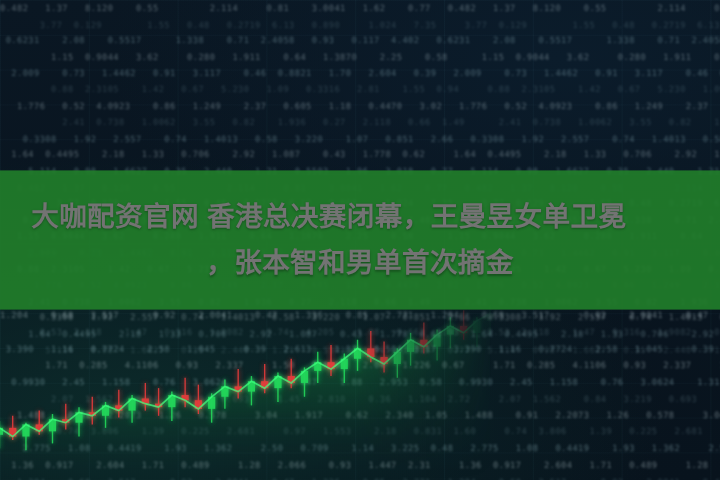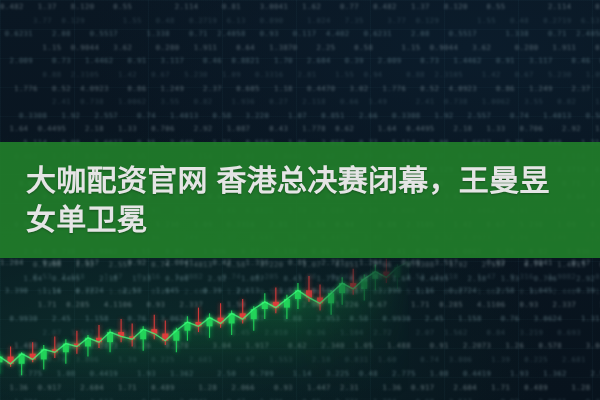--- a/index.html
+++ b/index.html
@@ -67,23 +67,23 @@
     background:rgba(33,128,42,.90);
     display:flex;align-items:center;justify-content:center;
     box-shadow:0 0 0 0 rgba(0,0,0,0);
   }
   .band-inner{
     width:560px;
     text-align:center;
   }
   .headline{
     margin:0;
-    color:#e5e5e5;
+    color:#737373;
     font-weight:bold;
-    font-size:30px;
+    font-size:23px;
     line-height:39px;
     letter-spacing:.3px;
     text-shadow:0 1px 2px rgba(0,0,0,.30);
     text-align:center;
   }
   .hl-line{display:block;}
   .hl-l1{text-align:left;padding-left:6px;}
   .hl-l2{text-align:center;}
 </style>
 </head>
@@ -203,17 +203,18 @@
             <path d="M 5.526315789473684 110.56 L 16.57894736842105 117.76 L 27.63157894736842 107.67999999999999 L 38.68421052631579 113.44 L 49.73684210526316 103.35999999999999 L 60.78947368421053 106.24 L 71.84210526315789 97.60000000000001 L 82.89473684210526 100.47999999999999 L 93.94736842105263 91.84 L 105 96.16 L 116.05263157894737 86.08000000000001 L 127.10526315789474 90.39999999999999 L 138.15789473684208 93.28 L 149.21052631578945 83.2 L 160.26315789473682 87.52000000000001 L 171.3157894736842 94.72 L 182.36842105263156 84.64000000000001 L 193.42105263157893 76 L 204.4736842105263 80.32000000000001 L 215.52631578947367 71.67999999999999 L 226.57894736842104 77.44 L 237.6315789473684 67.35999999999999 L 248.68421052631578 73.12 L 259.7368421052632 63.040000000000006 L 270.7894736842105 55.839999999999996 L 281.8421052631579 61.6 L 292.89473684210526 52.959999999999994 L 303.94736842105266 44.32000000000001 L 315 51.519999999999996 L 326.0526315789474 57.28 L 337.10526315789474 47.2 L 348.15789473684214 37.12 L 359.2105263157895 42.88 L 370.2631578947368 32.8 L 381.3157894736842 25.6 L 392.36842105263156 31.359999999999992 L 403.42105263157896 21.28 L 414.4736842105263 15.519999999999994 " fill="none" stroke="#3dff7e" stroke-width="1.4" opacity=".75"></path>
           </g>
         </g>
     </svg>
   </div>
 
   <div class="band">
     <div class="band-inner">
       <h1 class="headline">
         <span class="hl-line hl-l1">大咖配资官网 香港总决赛闭幕，王曼昱女单卫冕</span>
+        <span class="hl-line hl-l2">，张本智和男单首次摘金</span>
       </h1>
     </div>
   </div>
 
 </div>
 
 </body></html>

